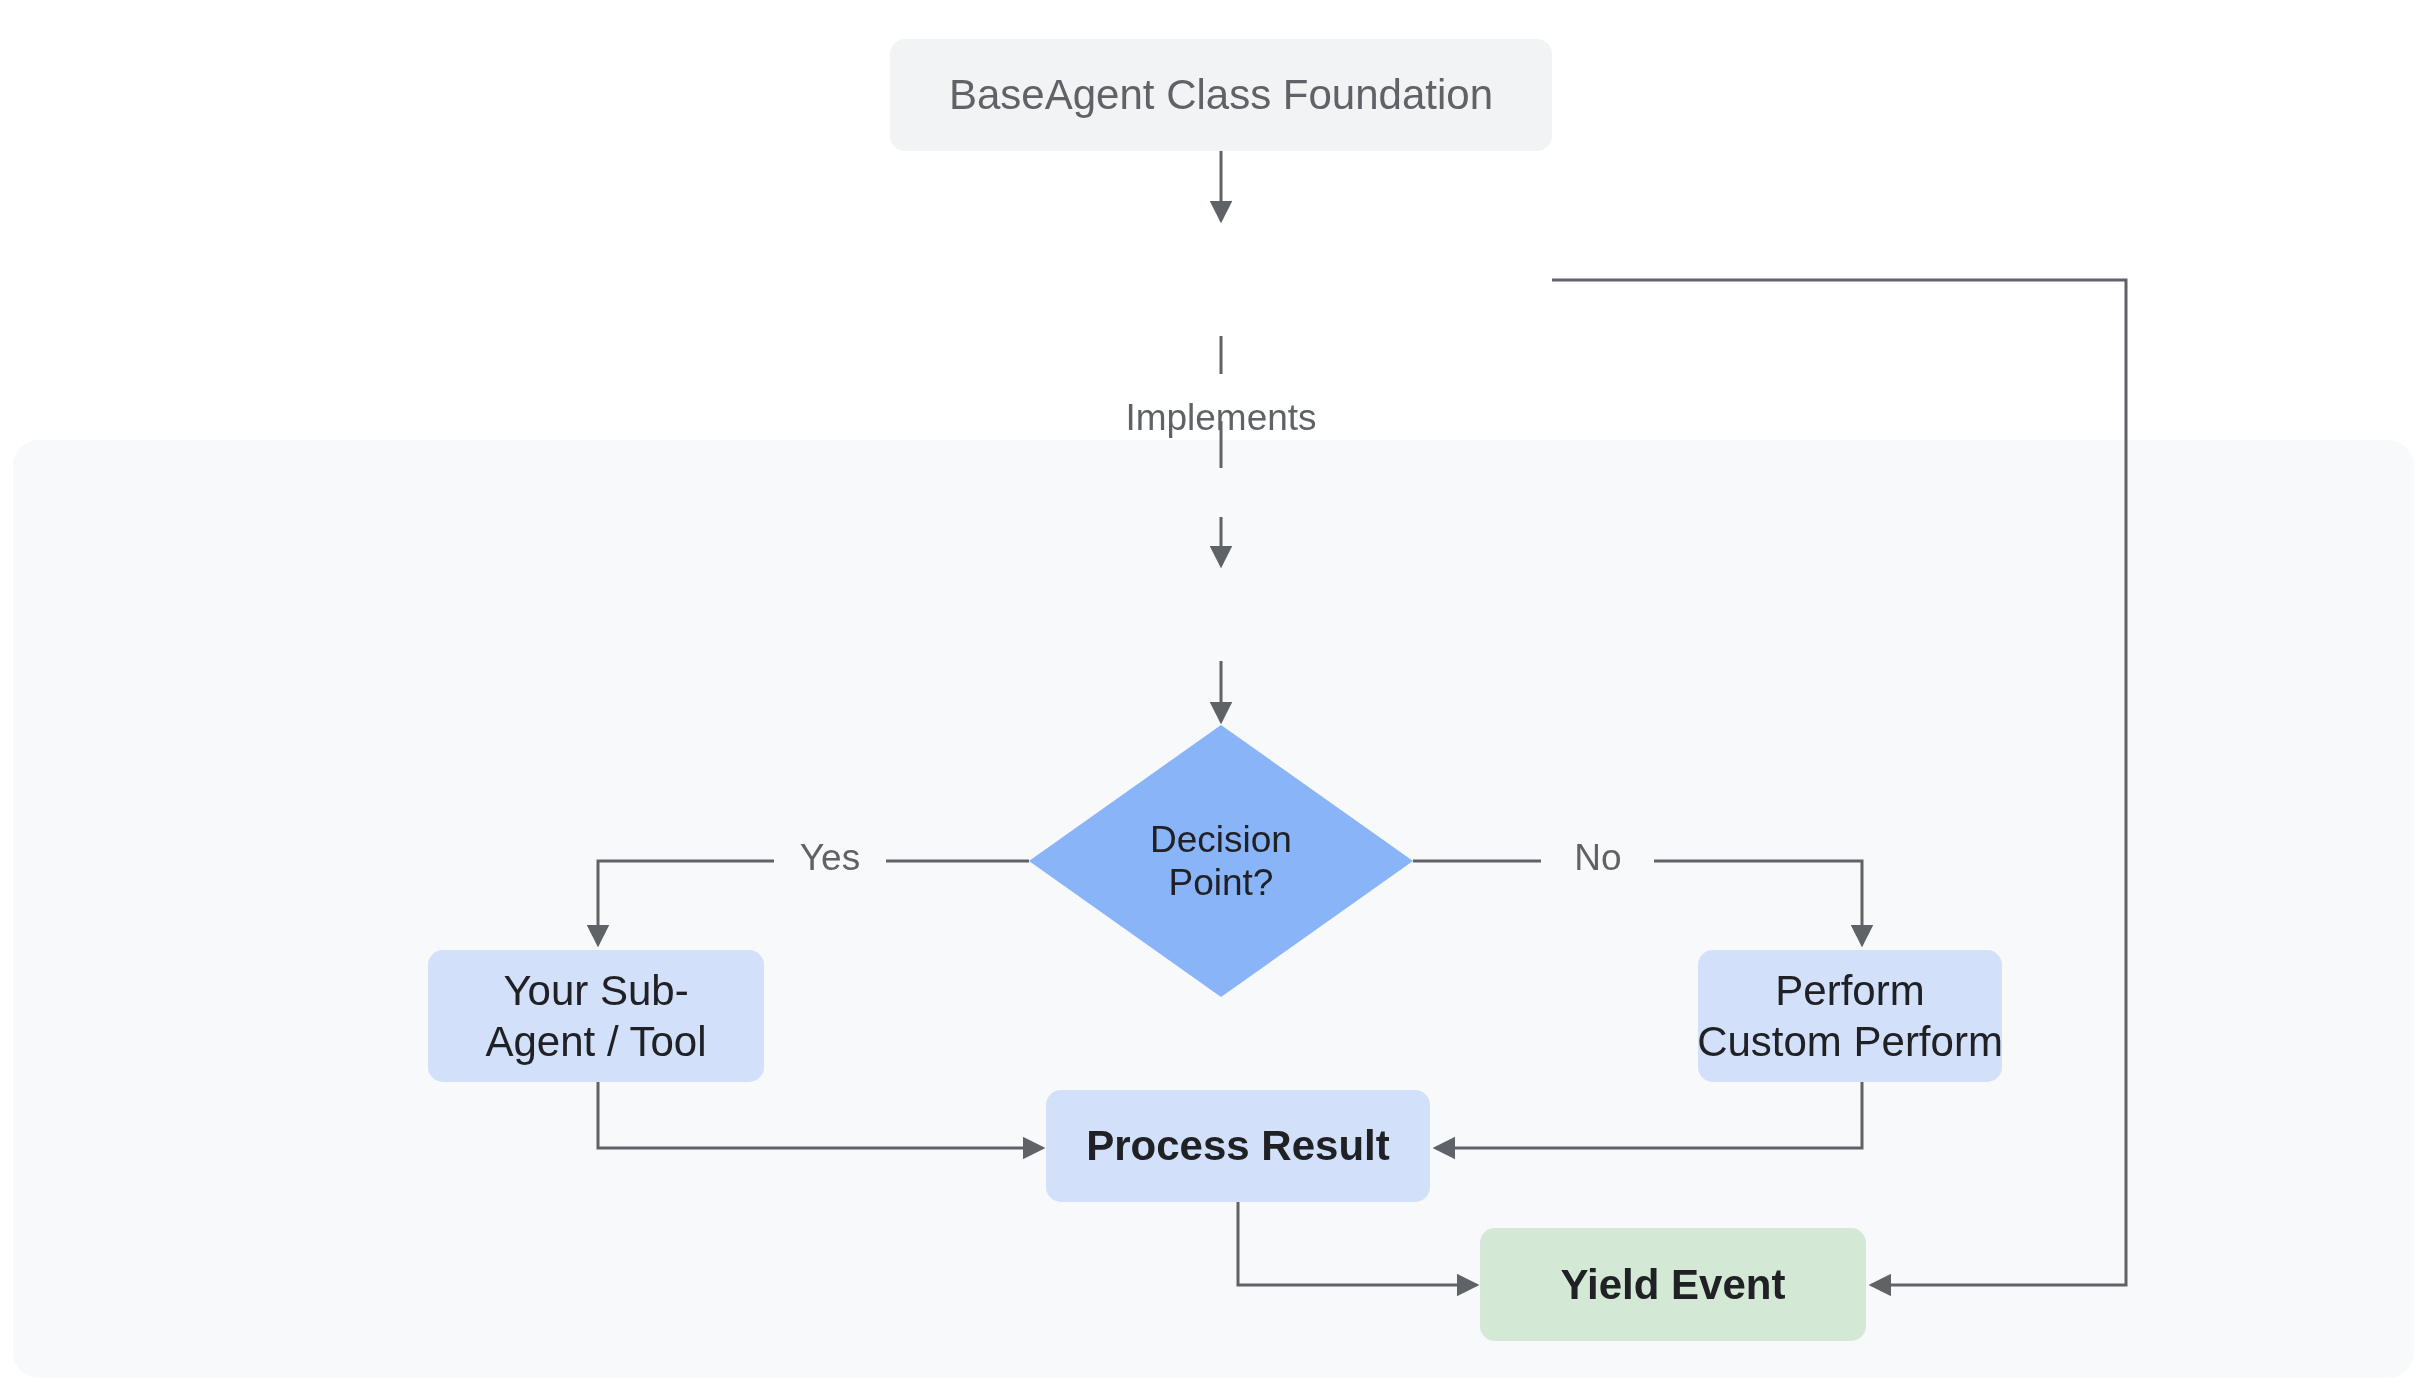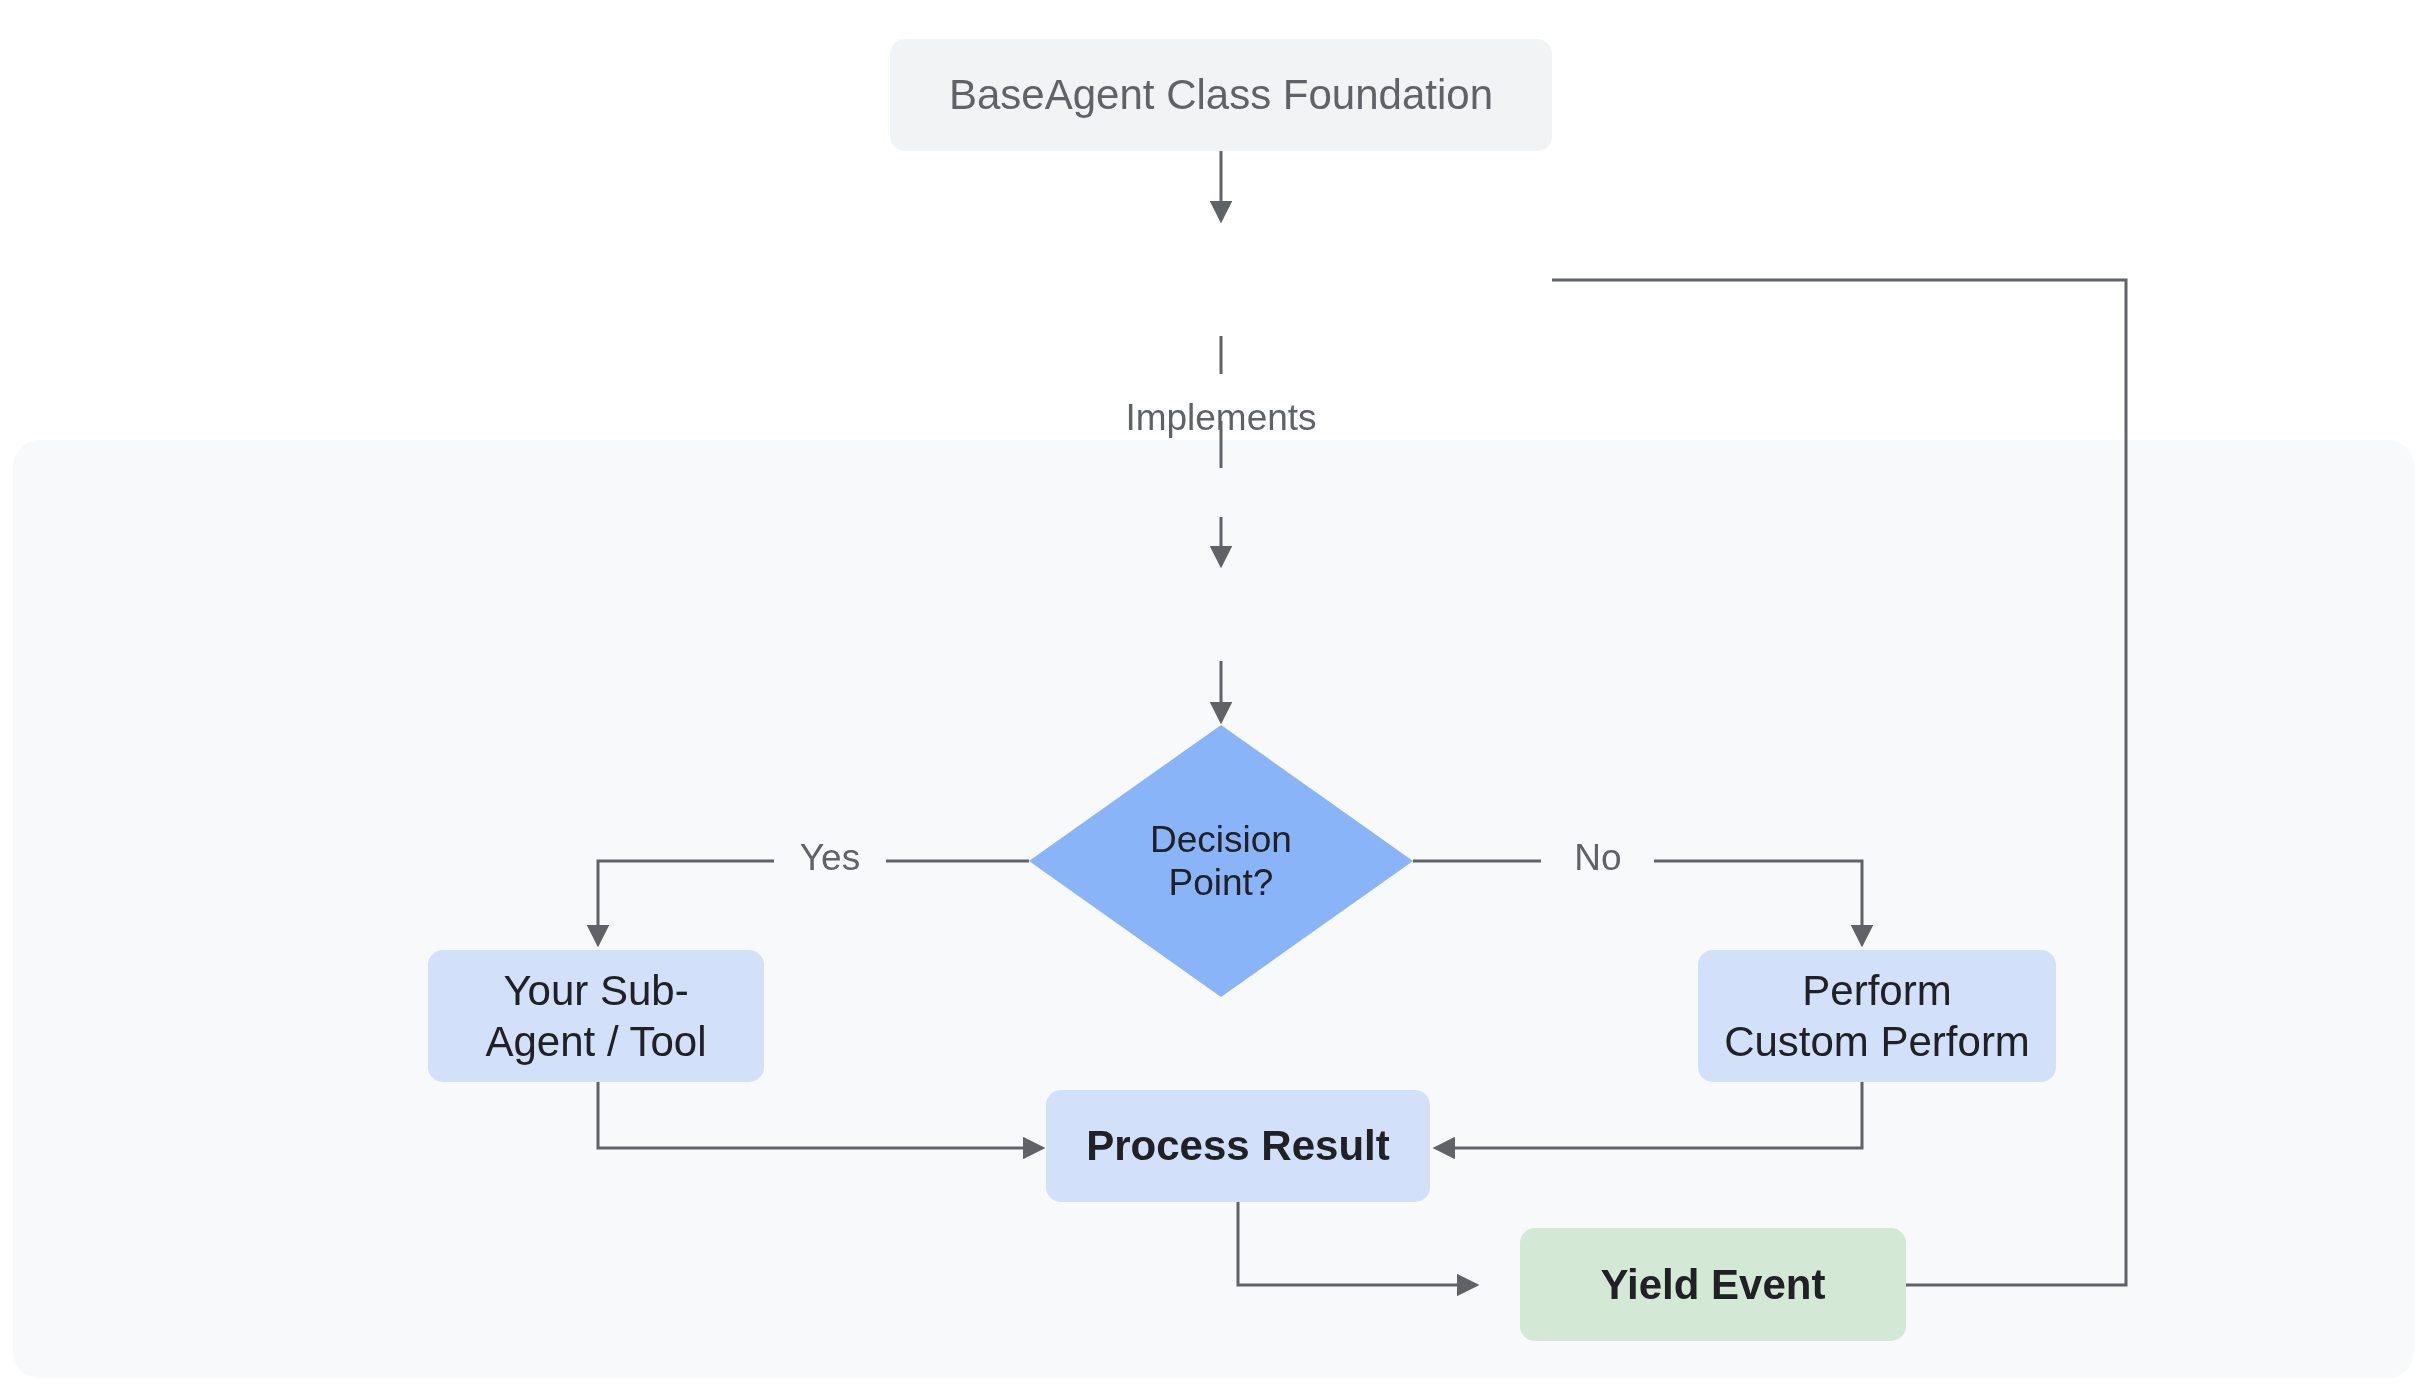--- a/index.html
+++ b/index.html
@@ -25,23 +25,23 @@
     border-radius:15px;
     font-size:42px;line-height:1.22;
     color:#202124;
     white-space:nowrap;
   }
   .node span{display:block;}
   #node-base-agent{left:890px;top:39px;width:662px;height:112px;background:#F1F3F4;color:#5F6368;}
   #node-custom-agent{left:890px;top:224px;width:662px;height:112px;background:#FAF0C8;}
   #node-continue{left:1056px;top:569px;width:330px;height:92px;background:#F8DA7C;}
   #node-call-sub{left:428px;top:950px;width:336px;height:132px;background:#D3E0FA;}
-  #node-perform{left:1698px;top:950px;width:358px;height:132px;background:#D3E0FA;}
+  #node-perform{left:1698px;top:950px;width:304px;height:132px;background:#D3E0FA;}
   #node-process{left:1046px;top:1090px;width:384px;height:112px;background:#D2E0FA;font-weight:700;}
-  #node-yield{left:1480px;top:1228px;width:386px;height:113px;background:#D4E8D6;font-weight:700;margin-left:40px;}
+  #node-yield{left:1480px;top:1228px;width:386px;height:113px;background:#D4E8D6;font-weight:700;}
   #decision-label{
     position:absolute;left:1096px;top:795px;width:250px;height:132px;
     display:flex;flex-direction:column;align-items:center;justify-content:center;
     font-size:37px;line-height:1.17;color:#202124;text-align:center;
   }
   .edge-label{
     position:absolute;
     transform:translate(-50%,-50%);
     font-size:37px;color:#5F6368;white-space:nowrap;
   }

